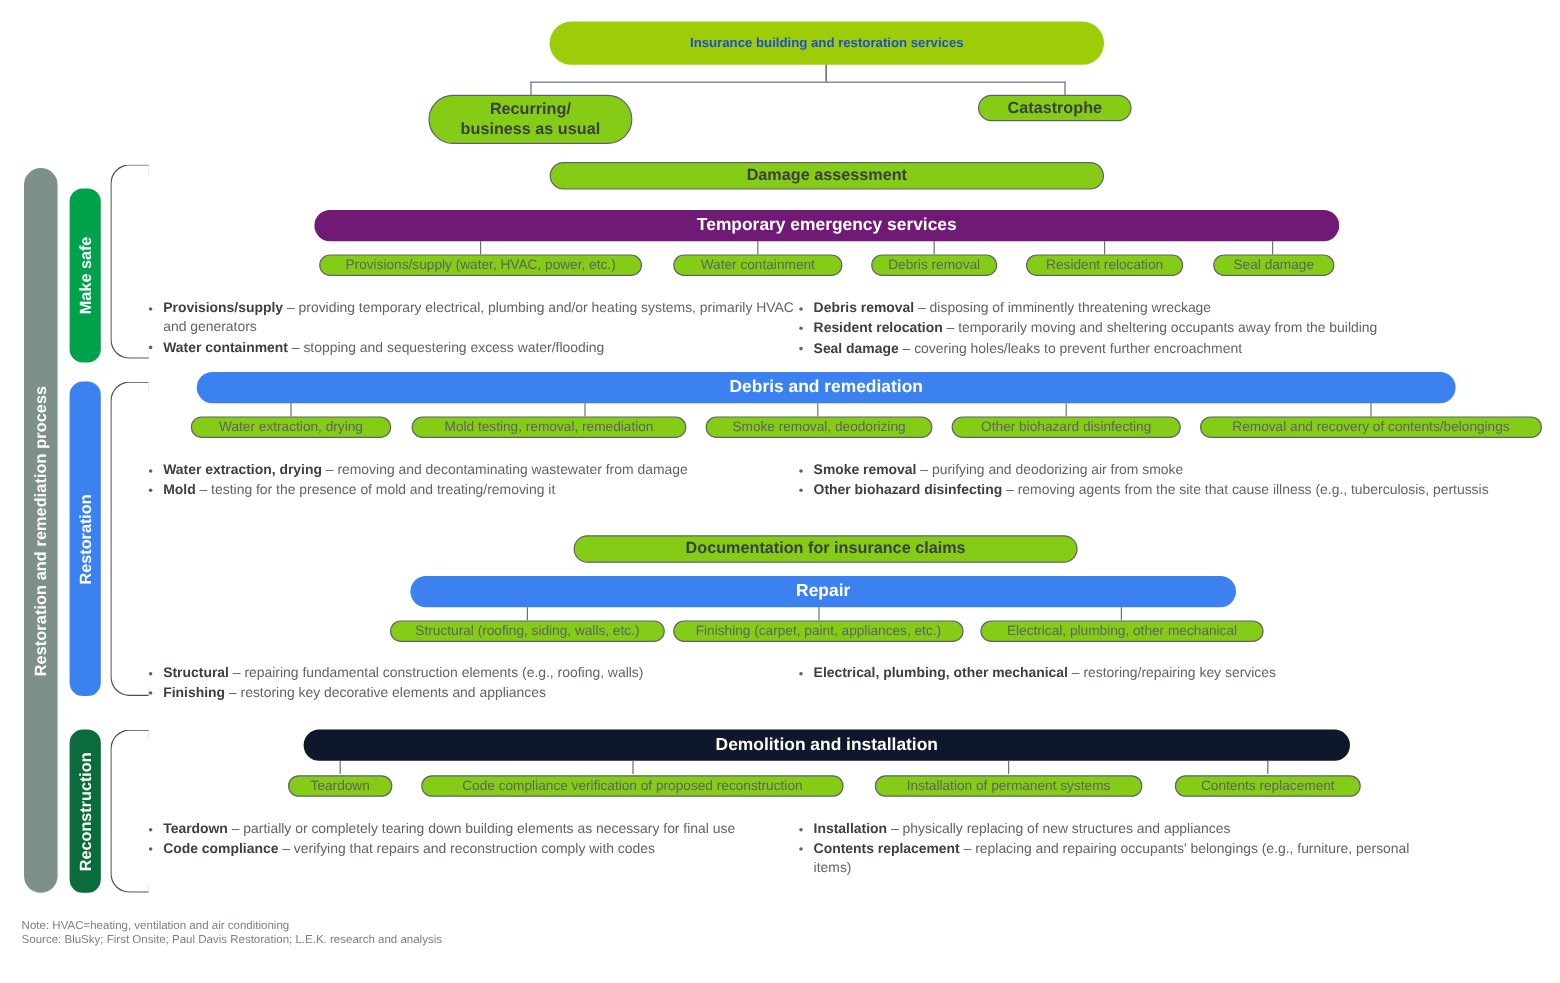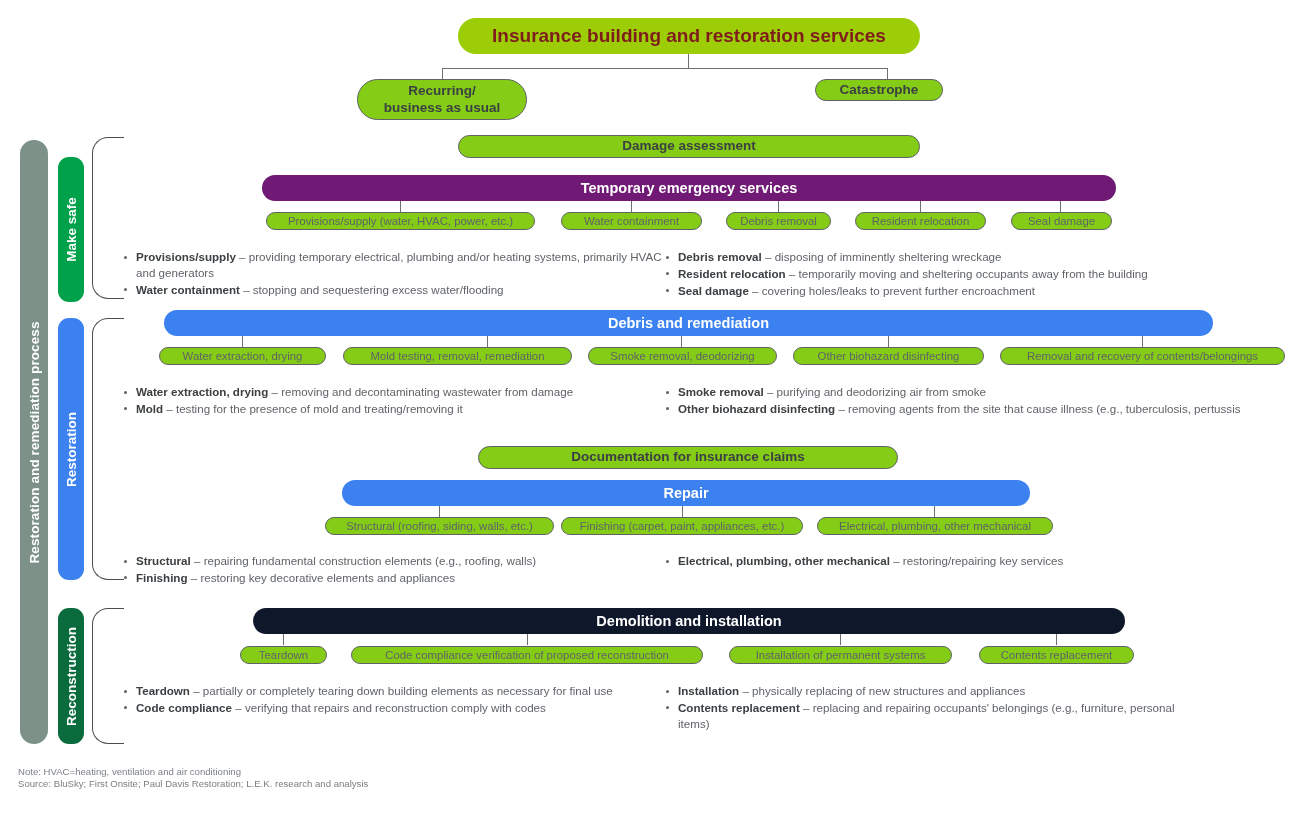--- a/index.html
+++ b/index.html
@@ -51,22 +51,22 @@
   }
 
   
   .lime-bar {
     position: absolute;
     background: #9ccd07;
     border-radius: 22px;
     display: flex; align-items: center; justify-content: center;
   }
   .lime-bar span {
-    color: #7f1d1d;
-    font-size: 19px;
+    color: #1d4ed8;
+    font-size: 11px;
     font-weight: bold;
   }
 
   
   .pill {
     position: absolute;
     border: 1.1px solid #5f6368;
     border-radius: 40px;
     background: #84cc16;
     display: flex; align-items: center; justify-content: center;
@@ -189,21 +189,21 @@
   <div class="bullets" style="left:120px; top:249px; width:542px;">
     <div class="bullet">
       <b>Provisions/supply</b><span> – providing temporary electrical, plumbing and/or heating systems, primarily HVAC and generators</span>
     </div>
     <div class="bullet">
       <b>Water containment</b><span> – stopping and sequestering excess water/flooding</span>
     </div>
   </div>
   <div class="bullets" style="left:662px; top:249px; width:560px;">
     <div class="bullet">
-      <b>Debris removal</b><span> – disposing of imminently sheltering wreckage</span>
+      <b>Debris removal</b><span> – disposing of imminently threatening wreckage</span>
     </div>
     <div class="bullet">
       <b>Resident relocation</b><span> – temporarily moving and sheltering occupants away from the building</span>
     </div>
     <div class="bullet">
       <b>Seal damage</b><span> – covering holes/leaks to prevent further encroachment</span>
     </div>
   </div>
 
   <div class="sec-bar" style="left:164px; top:310px; width:1049px; height:26px; background:#3b82f0;">

